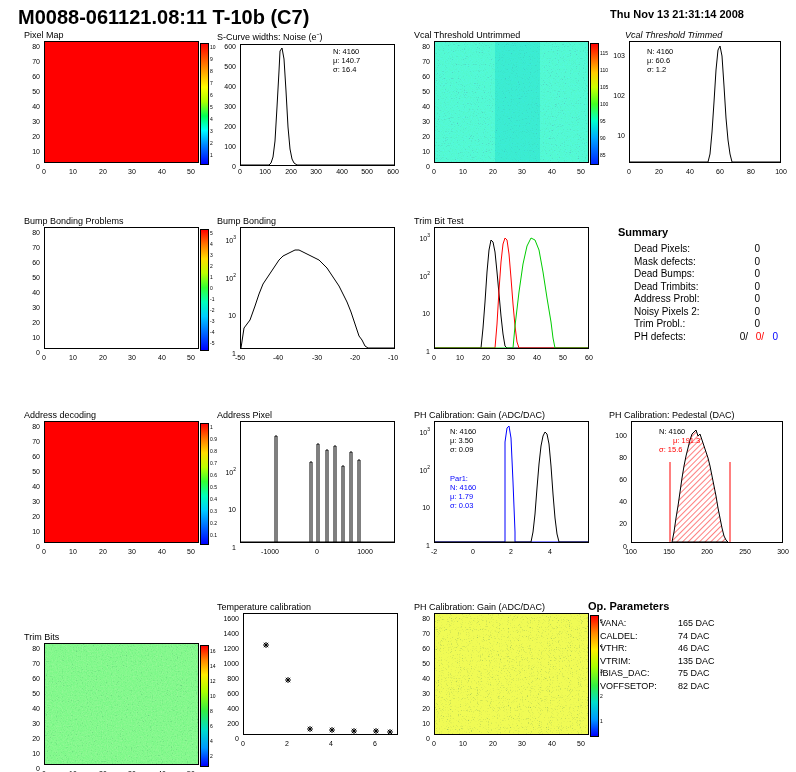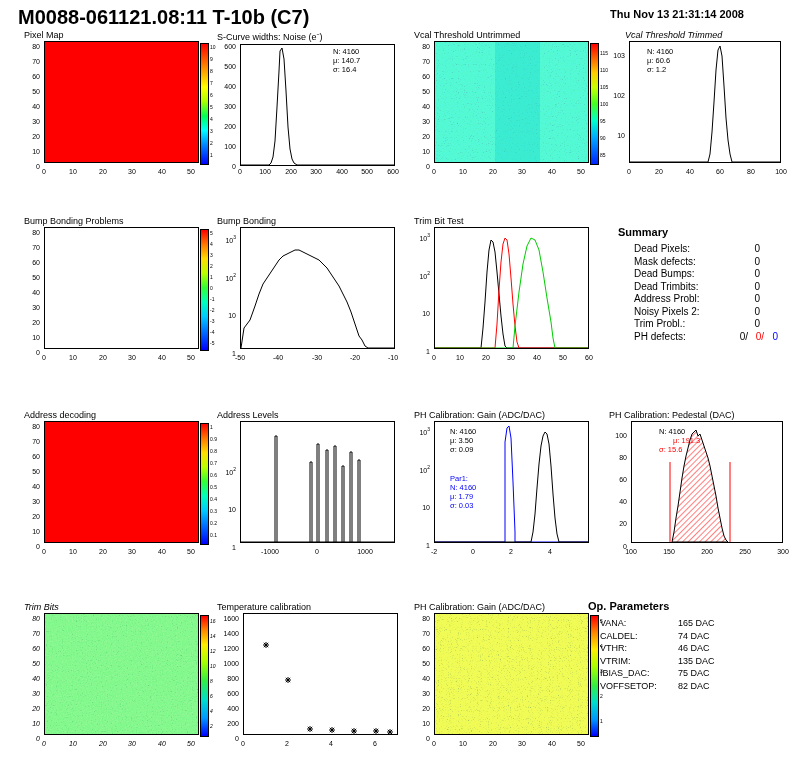--- a/index.html
+++ b/index.html
@@ -323,21 +323,21 @@
   <div class="pallbl" style="left:188px;top:50px;">0.7</div>
   <div class="pallbl" style="left:188px;top:62px;">0.6</div>
   <div class="pallbl" style="left:188px;top:74px;">0.5</div>
   <div class="pallbl" style="left:188px;top:86px;">0.4</div>
   <div class="pallbl" style="left:188px;top:98px;">0.3</div>
   <div class="pallbl" style="left:188px;top:110px;">0.2</div>
   <div class="pallbl" style="left:188px;top:122px;">0.1</div>
 </div>
 
 <div class="panel" style="left:215px;top:410px;width:190px;">
-  <div class="ptitle">Address Levels</div>
+  <div class="ptitle">Address Pixel</div>
   <div class="plotbox" style="width:155px;height:122px;margin-left:25px;">
     <svg width="153" height="120" viewBox="0 0 153 120">
       <g stroke="#000" stroke-width="1" fill="none">
         <polyline points="34,120 34,14 36,14 36,120"></polyline>
         <polyline points="69,120 69,40 71,40 71,120"></polyline>
         <polyline points="76,120 76,22 78,22 78,120"></polyline>
         <polyline points="85,120 85,28 87,28 87,120"></polyline>
         <polyline points="93,120 93,24 95,24 95,120"></polyline>
         <polyline points="101,120 101,44 103,44 103,120"></polyline>
         <polyline points="109,120 109,30 111,30 111,120"></polyline>
@@ -420,21 +420,21 @@
     <div class="xtick" style="left:114px;">250</div>
     <div class="xtick" style="left:152px;">300</div>
   </div>
   <div class="stats" style="left:52px;top:17px;">
     <div>N: 4160</div>
     <div style="color:#ff0000;padding-left:14px;">μ: 191.3</div>
     <div style="color:#ff0000;">σ: 15.6</div>
   </div>
 </div>
 
-<div class="panel" style="left:22px;top:602px;width:190px;font-style:italic;">
+<div class="panel" style="left:22px;top:632px;width:190px;">
   <div class="ptitle">Trim Bits</div>
   <div class="plotbox" style="width:155px;height:122px;margin-left:22px;">
     <svg width="153" height="120" viewBox="0 0 153 120">
       <defs>
         <filter id="nz2" x="0" y="0" width="100%" height="100%">
           <feTurbulence type="fractalNoise" baseFrequency="0.8" numOctaves="3" seed="19" result="t"></feTurbulence>
           <feColorMatrix in="t" type="matrix" values="0.3 0 0 0 0.15  1.4 0 0 0 0.5  0.2 0 0 0 0.25  0 0 0 0 1"></feColorMatrix>
         </filter>
       </defs>
       <rect width="153" height="120" fill="#44dd44"></rect>

